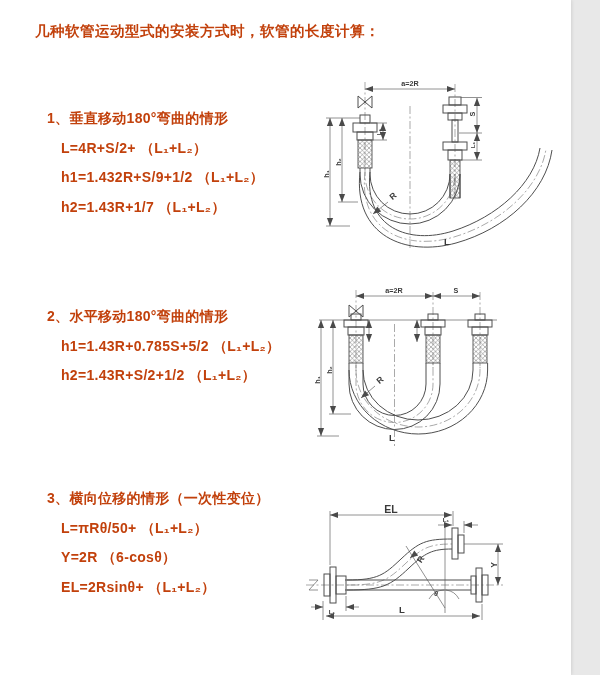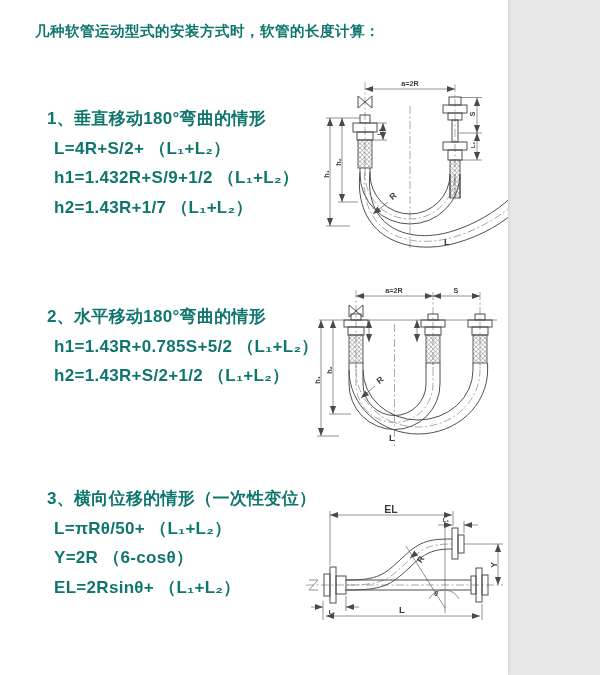--- a/index.html
+++ b/index.html
@@ -1,27 +1,27 @@
 <!DOCTYPE html>
 <html><head>
 <meta charset="utf-8">
 <style>
   html,body{margin:0;padding:0;background:#e8e8e8;}
   .page{
-    position:relative;width:508px;height:675px;background:#ffffff;
-    font-family:"Liberation Sans","DejaVu Sans",sans-serif;color:#0f766e;
+    position:relative;width:571px;height:675px;background:#ffffff;
+    font-family:"Liberation Sans","DejaVu Sans",sans-serif;color:#c2410c;
     overflow:hidden;box-shadow:0 0 4px rgba(0,0,0,.15);
   }
   .doc-title{
     position:absolute;left:35px;top:22px;font-size:14.5px;font-weight:700;
     letter-spacing:.5px;white-space:nowrap;
   }
-  .sec{position:absolute;left:47px;font-size:17px;font-weight:600;letter-spacing:.3px;line-height:29.5px;}
+  .sec{position:absolute;left:47px;font-size:14px;font-weight:600;letter-spacing:.3px;line-height:29.5px;}
   .sec .sec-h{font-weight:700;white-space:nowrap;}
-  .sec .f{margin-left:7px;white-space:nowrap;}
+  .sec .f{margin-left:14px;white-space:nowrap;}
   #sec1{top:104px;} #sec2{top:302px;} #sec3{top:484px;}
   .dwg{position:absolute;}
   #dwg1{left:306px;top:76px;} #dwg2{left:305px;top:284px;} #dwg3{left:298px;top:503px;}
   
   .s1{stroke:#4f4f4f;stroke-width:1;fill:none;}          
   .s2{stroke:#575757;stroke-width:.65;fill:none;}        
   .cl{stroke:#6e6e6e;stroke-width:.6;fill:none;stroke-dasharray:8 2.5 2 2.5;} 
   .hr{stroke:#4f4f4f;stroke-width:.9;}                   
   .dwg text{fill:#3a3a3a;font-family:"Liberation Sans","DejaVu Sans",sans-serif;font-weight:600;}
   .t6{font-size:6.2px;} .t7{font-size:7.2px;} .t8{font-size:8.5px;} .t9{font-size:9.5px;} .t10{font-size:10.5px;}

